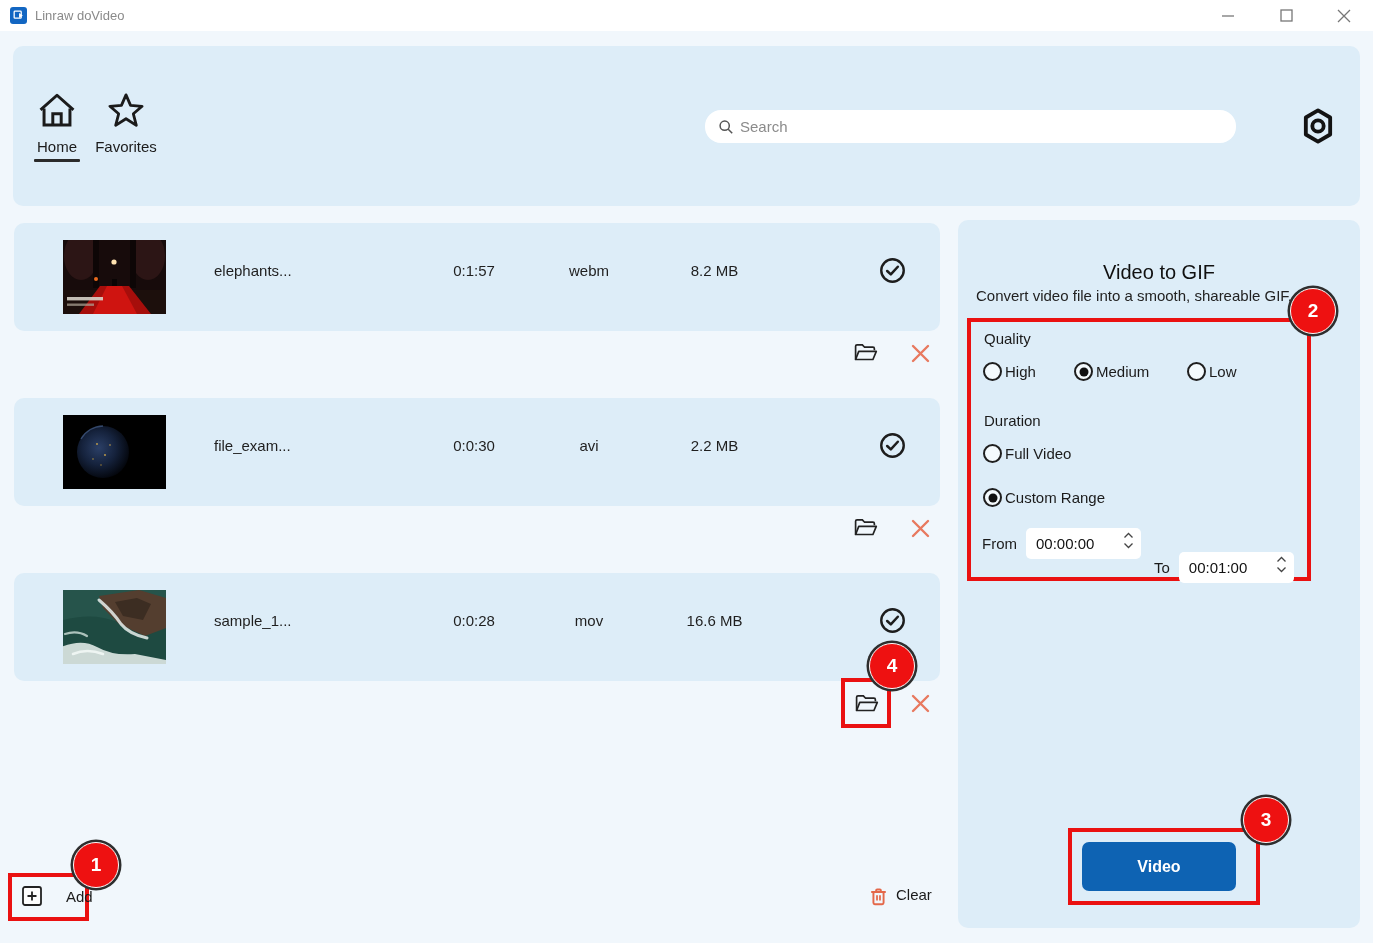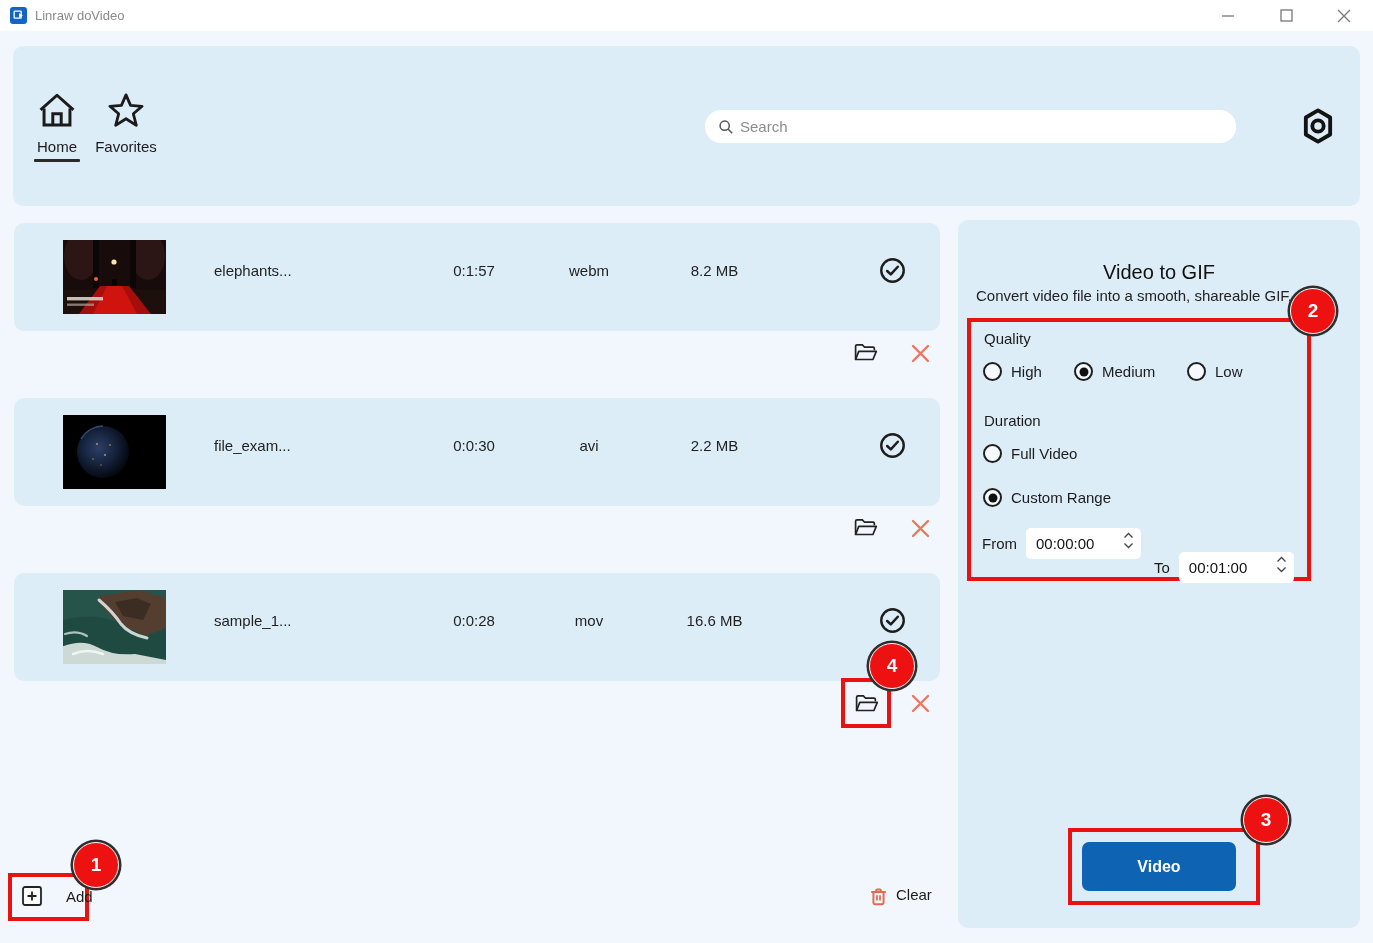--- a/index.html
+++ b/index.html
@@ -57,21 +57,21 @@
     position:absolute; left:958px; top:220px; width:402px; height:708px;
     background:#ddedf8; border-radius:10px;
   }
   .gif-title { position:absolute; top:25px; left:0; width:100%; text-align:center; font-size:20px; color:#101010;margin-top:16px; }
   .gif-sub   { position:absolute; top:67px; left:18px; font-size:15px; color:#222; }
   .options-box {
     position:absolute; left:9px; top:98px; width:344px; height:263px;
     border:4px solid #ea1111;
   }
   .opt-label { position:absolute; font-size:15px; color:#1b1b1b; }
-  .radio-item { position:absolute; display:flex; align-items:center; gap:9px; font-size:15px; color:#1b1b1b; cursor:default; }
+  .radio-item { position:absolute; display:flex; align-items:center; gap:3px; font-size:15px; color:#1b1b1b; cursor:default; }
   .radio {
     width:19px; height:19px; border:2px solid #1f1f1f; border-radius:50%;
     background:#f4fafd; position:relative; flex:none;
   }
   .radio.selected::after {
     content:""; position:absolute; left:50%; top:50%; width:9px; height:9px;
     transform:translate(-50%,-50%); background:#111; border-radius:50%;
   }
   .time-group { position:absolute; display:flex; align-items:center; font-size:15px; color:#1b1b1b; }
   .time-wrap { position:relative; margin-left:9px; }

